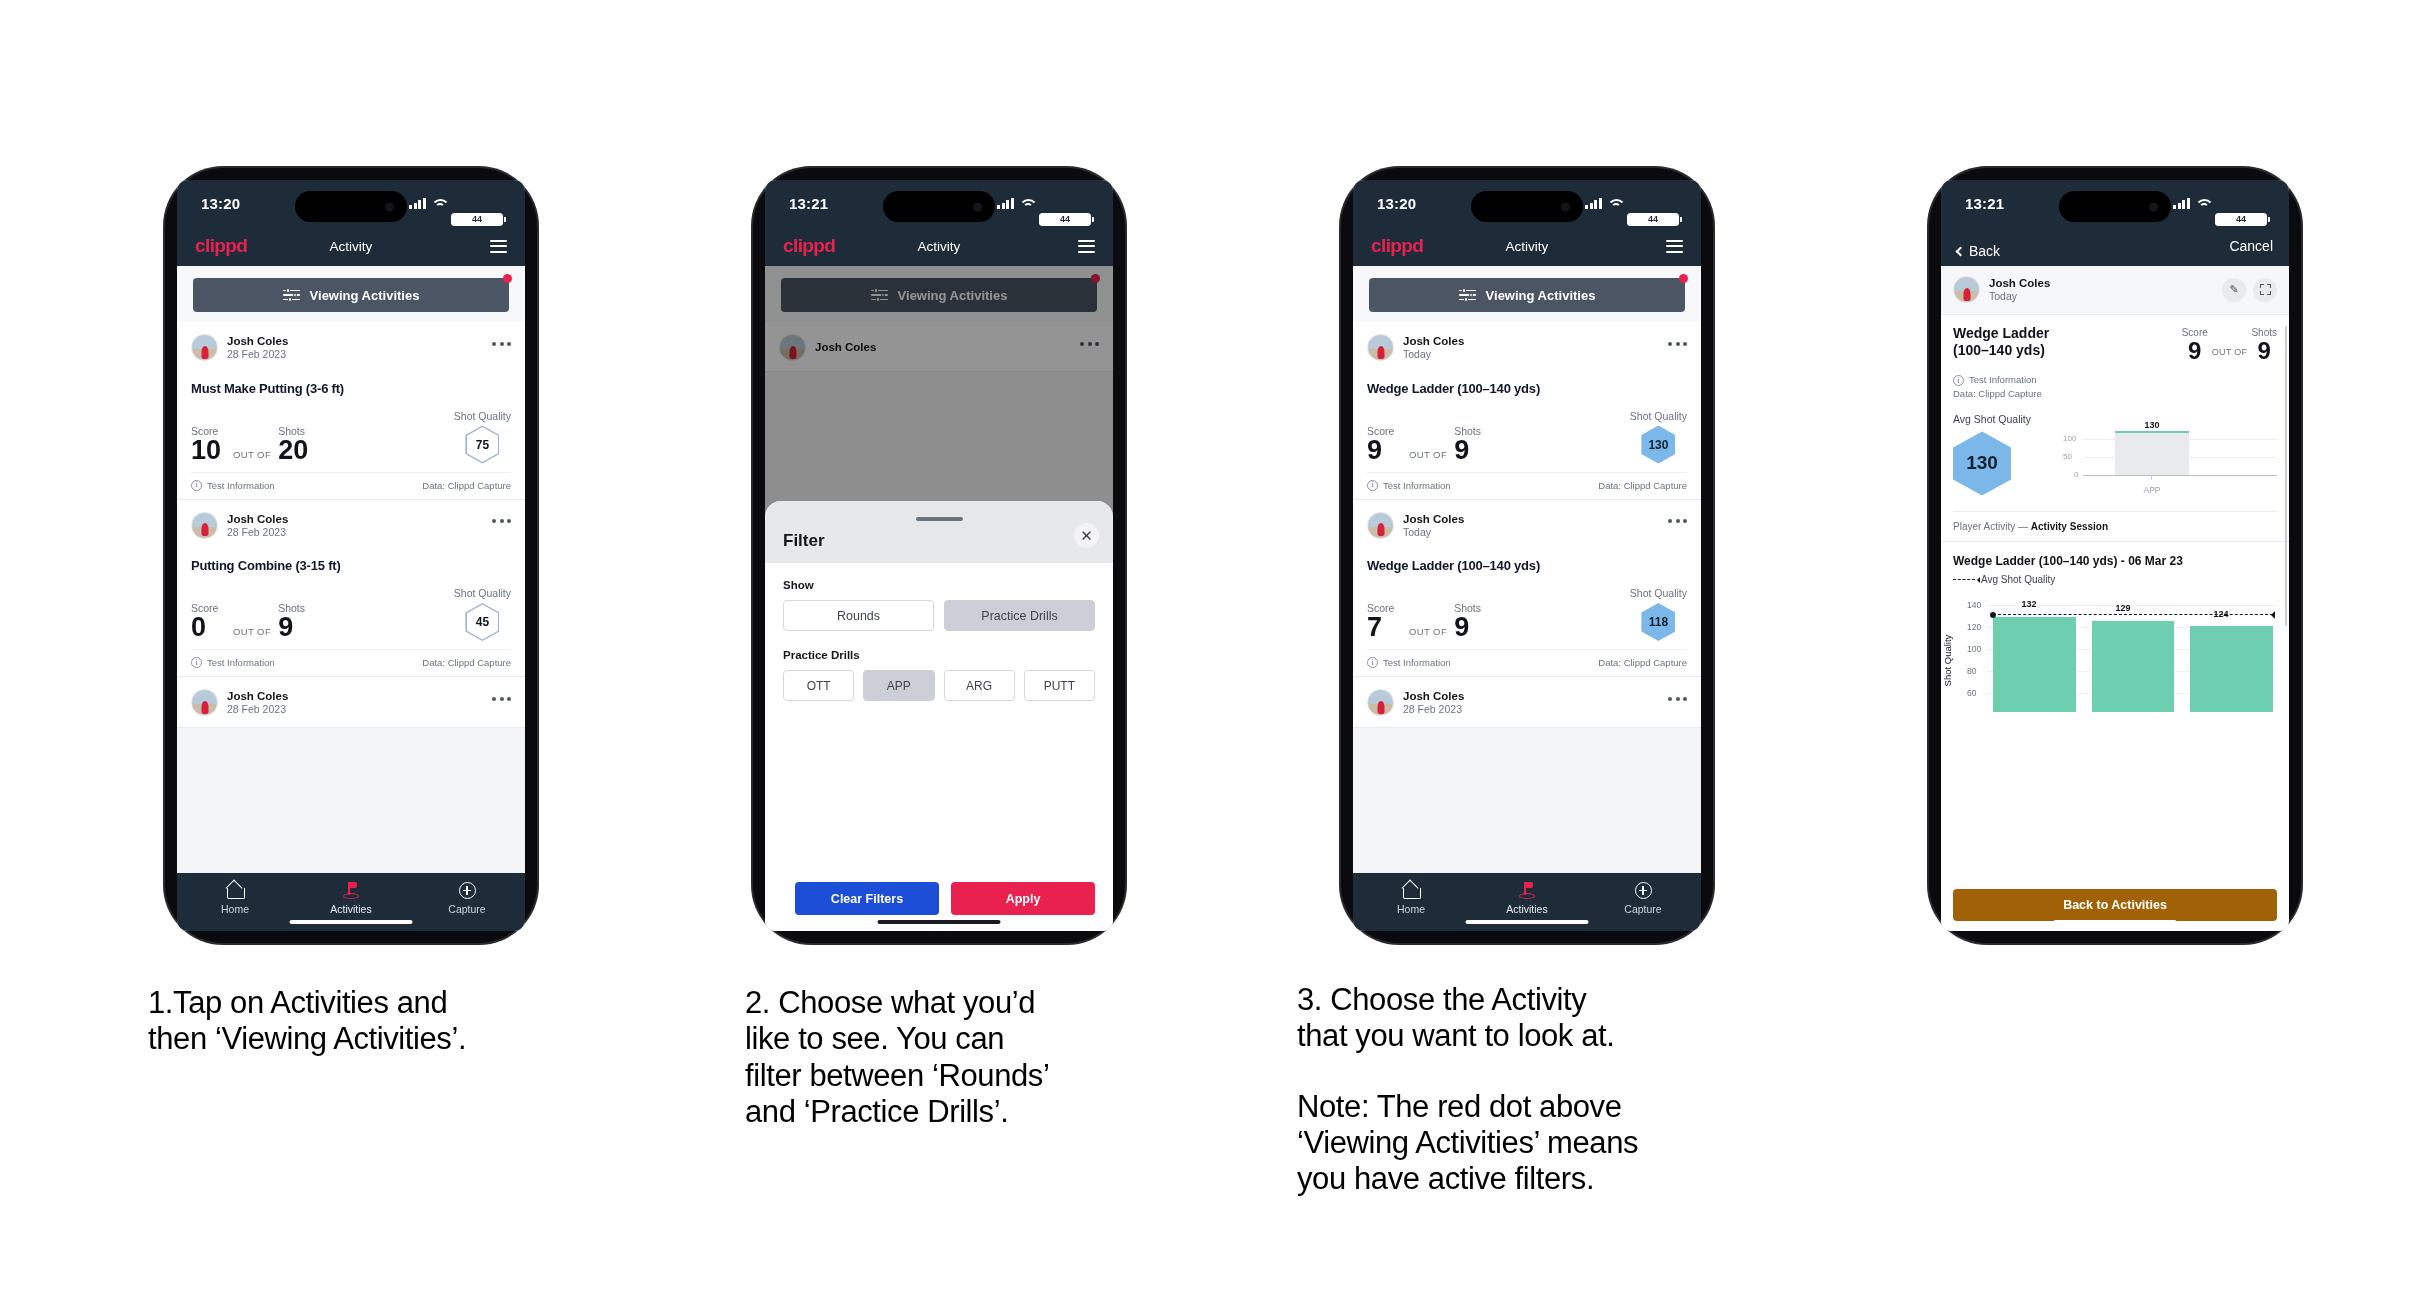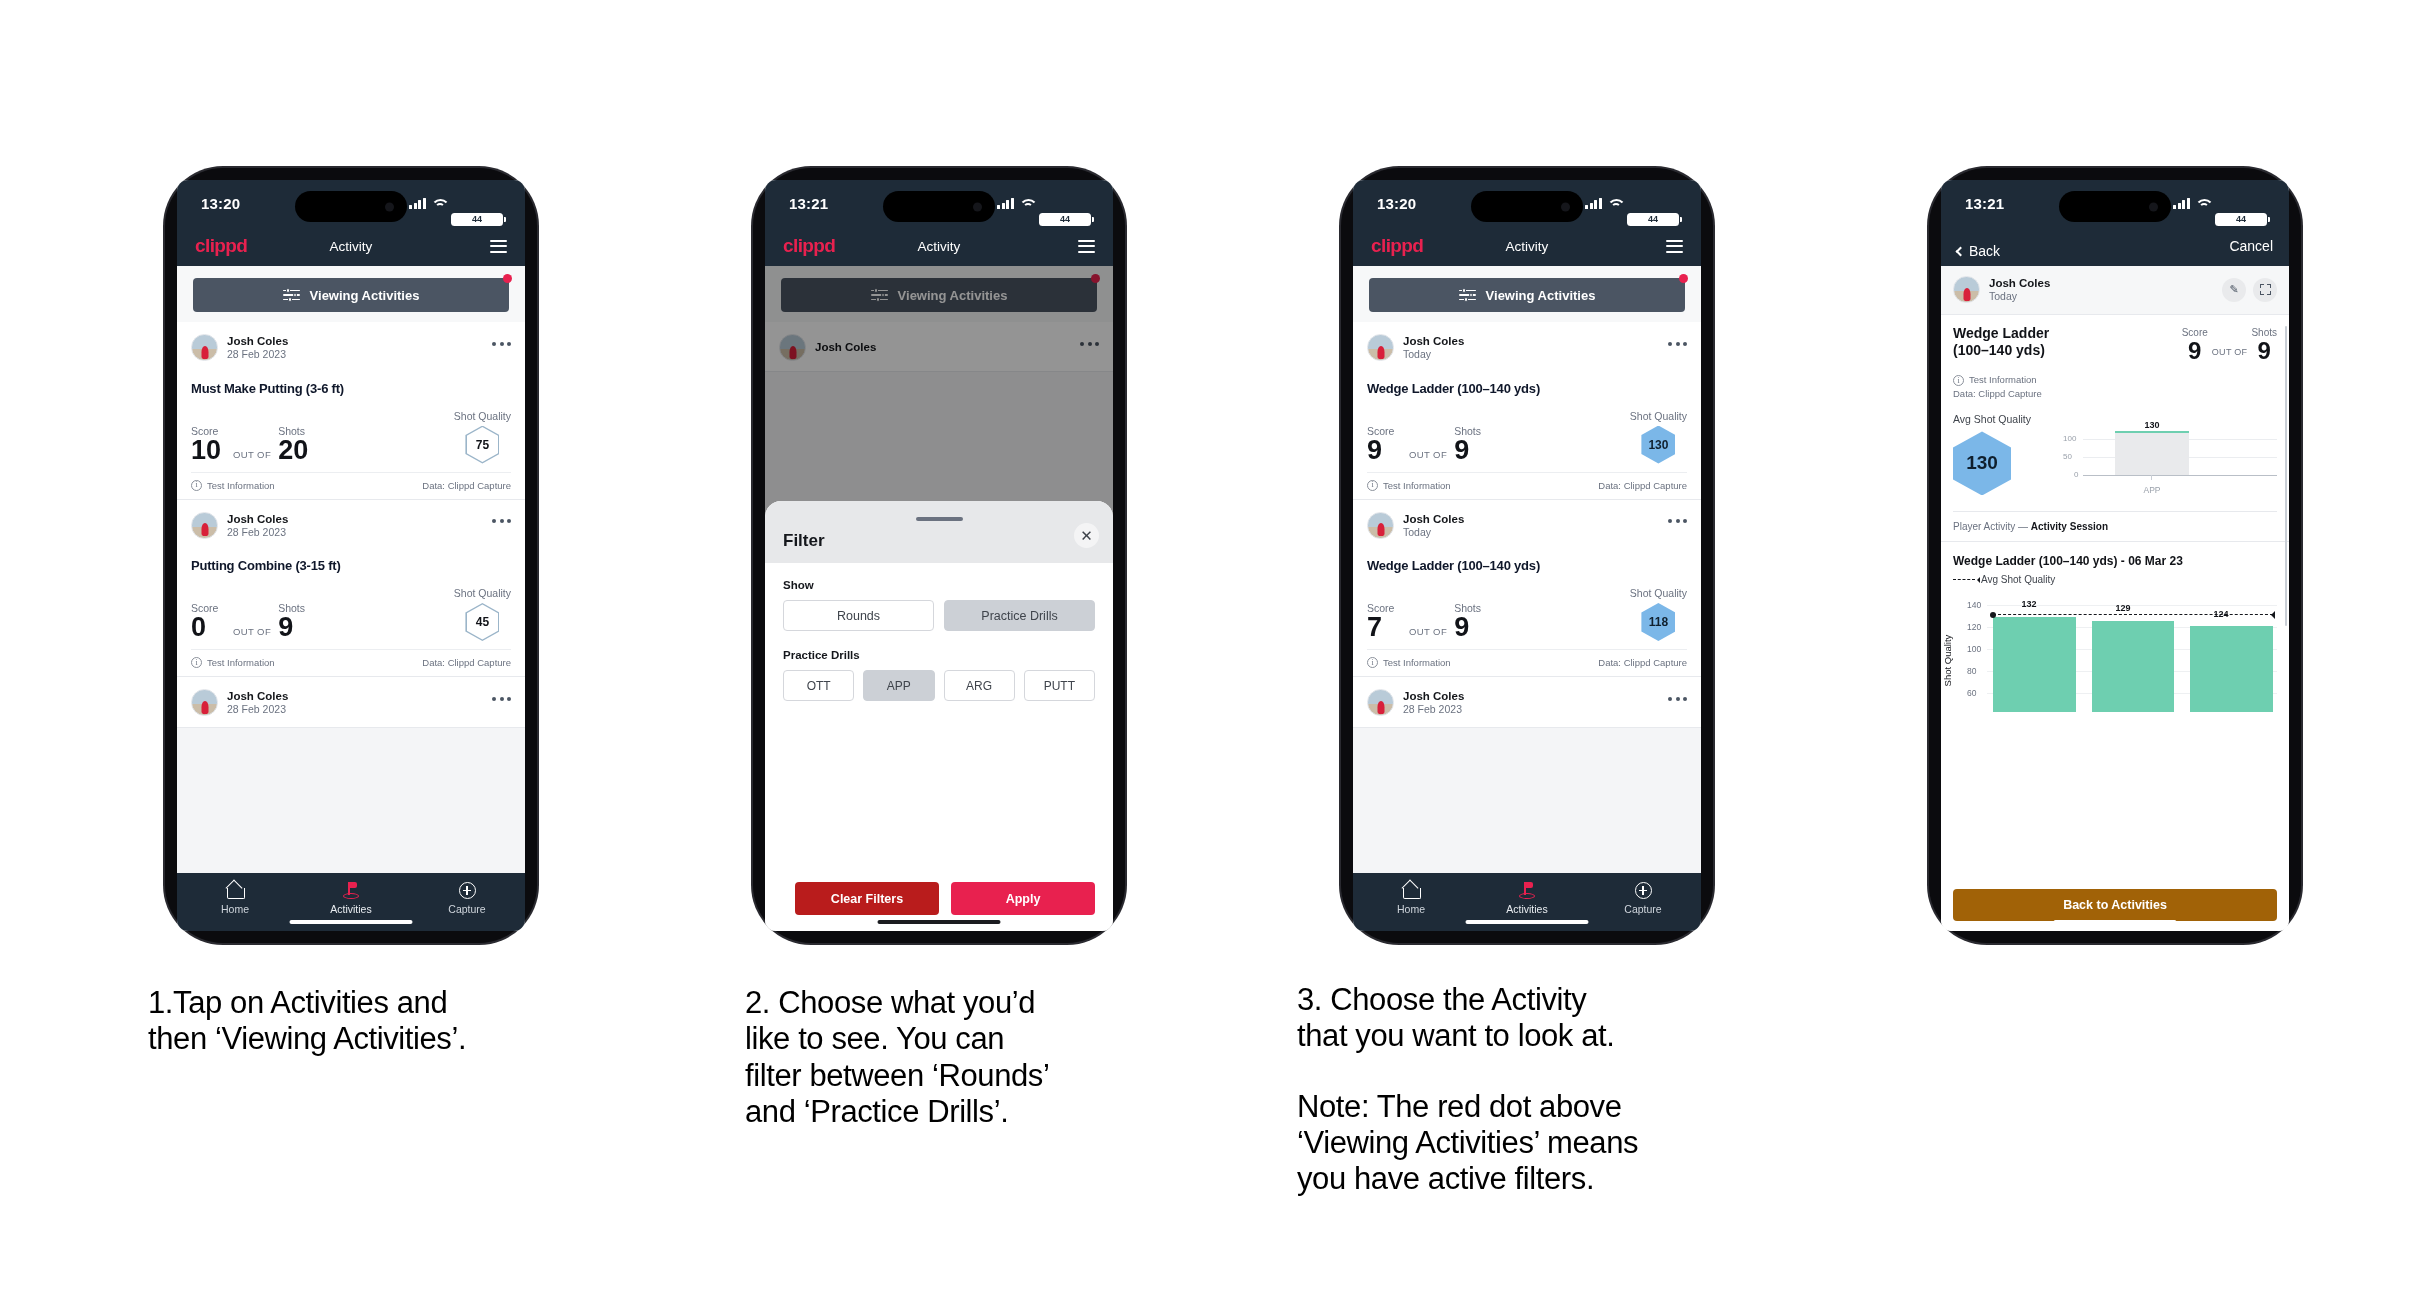--- a/index.html
+++ b/index.html
@@ -243,21 +243,21 @@
   }
   .seg2 .opt.sel, .seg4 .opt.sel { background: #ccd0d6; border-color: #ccd0d6; }
   .seg4 { display: flex; gap: 9px; }
   .seg4 .opt {
     flex: 1; height: 31px; border: 1px solid #d5d7dc; border-radius: 4px;
     display: flex; align-items: center; justify-content: center;
     font-size: 12px; color: #3f444c; background: #fff;
   }
   .sheet-foot { display: flex; gap: 12px; padding: 0 18px 16px; }
   .btn { flex: 1; height: 33px; border-radius: 4px; display:flex; align-items:center; justify-content:center; font-size: 12.5px; font-weight:bold; color:#fff; }
-  .btn.grey { background: #b91c1c; margin-left: 12px; }
+  .btn.grey { background: #1d4ed8; margin-left: 12px; }
   .btn.pink { background: #e8214f; }
   .sheet-indicator { position:absolute; bottom:7px; left:50%; transform:translateX(-50%); width:123px;height:4.5px;border-radius:3px;background:#1b1c20; z-index:70;}
 
   
   .detail { background:#fff; flex:1; overflow:hidden; position:relative; }
   .d-head { display:flex; align-items:center; padding: 10px 12px; background:#f6f7f8; border-bottom:1px solid #e7e9ed;}
   .d-actions { margin-left:auto; display:flex; gap:7px; }
   .circ-btn { width:24px;height:24px;border-radius:50%;background:#e9eaec;display:flex;align-items:center;justify-content:center;color:#4b5563;font-size:11px;}
   .expand-ic{width:11px;height:11px;position:relative;}
   .expand-ic i{position:absolute;width:4px;height:4px;}

